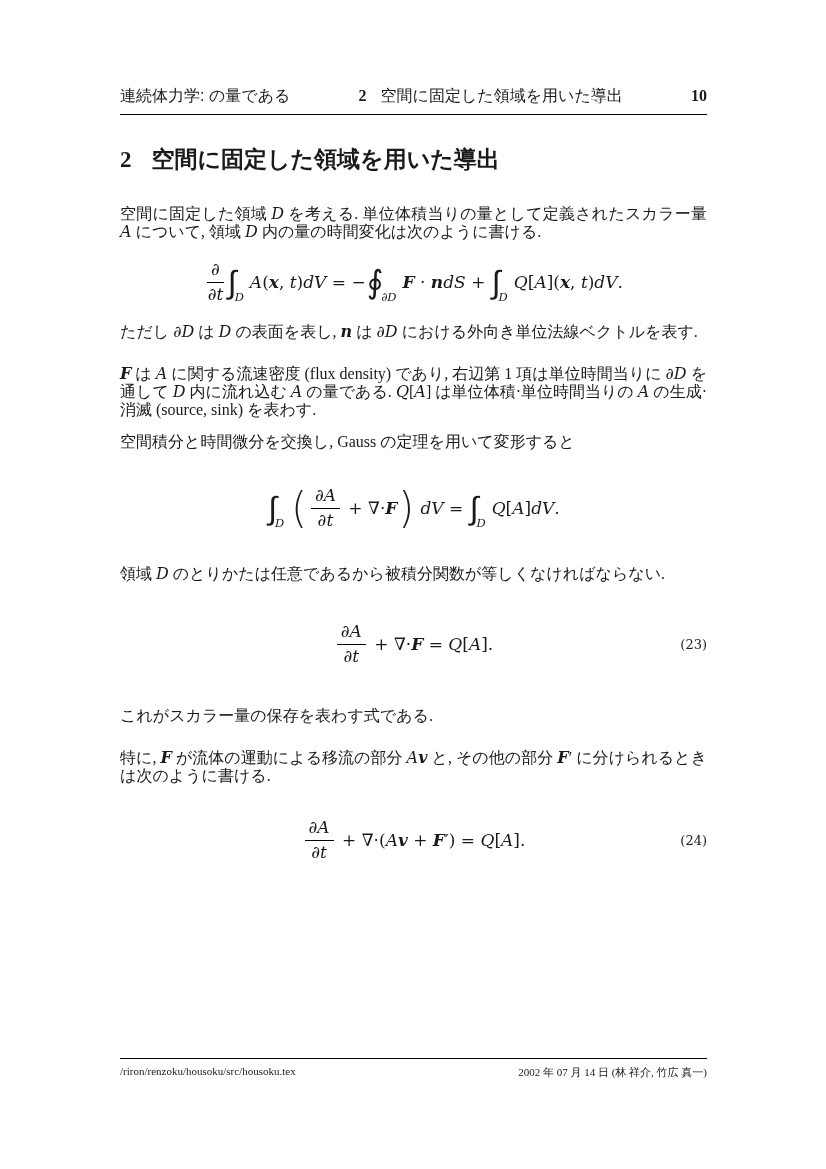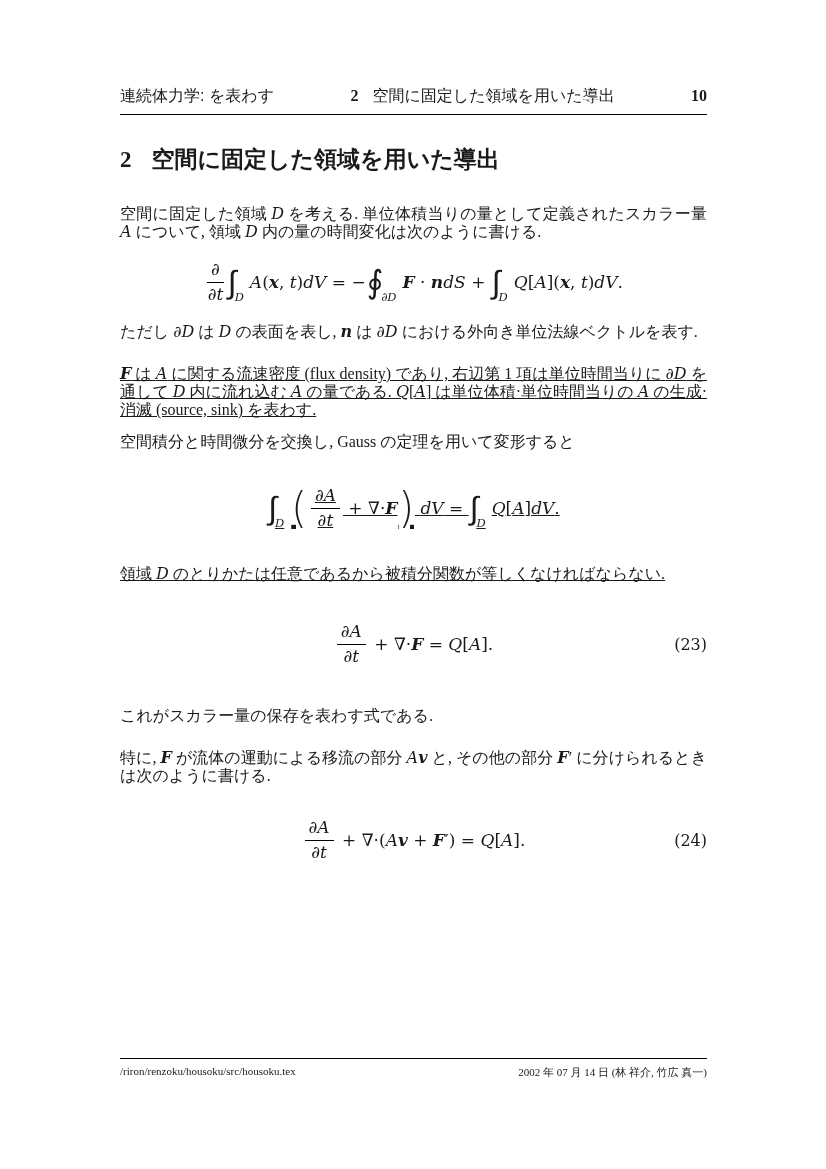--- a/index.html
+++ b/index.html
@@ -41,38 +41,38 @@
     font-family:"Liberation Sans","DejaVu Sans",sans-serif;
   }
   .subsection-heading .sec-num { font-family:"Liberation Serif","DejaVu Serif",serif; margin-right:16px; }
 
   
   .para {
     font-size:16px; line-height:18px;
     text-align:justify;
   }
   .mt-lg { margin-top:30px; }
-  .mt-md { margin-top:24px;text-decoration:underline; }
+  .mt-md { margin-top:24px; }
   .mt-sm { margin-top:14px; }
   .seg-var { font-style:italic; font-family:"DejaVu Serif",serif; }
   .seg-vec { font-style:italic; font-weight:bold; font-family:"DejaVu Serif",serif; }
 
   
   .equation {
     position:relative;
     display:flex; align-items:center; justify-content:center;
     font-size:17px;
     font-family:"DejaVu Serif","DejaVu Sans",serif;
   }
   .eq-h54 { min-height:54px; }
   .eq-h66 { min-height:66px; }
   .eq-body { display:inline-flex; align-items:center; white-space:pre; }
   .eq-tag {
     position:absolute; right:0; top:50%; transform:translateY(-50%);
-    font-size:16px; font-family:"DejaVu Serif",serif;
+    font-size:13px; font-family:"DejaVu Serif",serif;
   }
   .frac {
     display:inline-flex; flex-direction:column; align-items:center;
     vertical-align:middle; margin:0 3px; font-style:italic; line-height:1.15;
   }
   .frac .num { border-bottom:1px solid #000; padding:0 4px 2px 4px; }
   .frac .den { padding-top:2px; }
   .bigop { display:inline-flex; align-items:center; margin:0 1px; }
   .bigop-sym { font-size:32px; line-height:1; font-family:"DejaVu Sans",sans-serif; font-weight:200; }
   .bigop-sub {
@@ -92,21 +92,21 @@
     font-size:11px;
   }
 </style>
 </head>
 <body>
 
 <div class="page">
   <div class="content">
 
     <div class="running-header">
-      <span class="rh-left">連続体力学: を表わす</span>
+      <span class="rh-left">連続体力学: の量である</span>
       <span class="rh-center">
         <span class="rh-num">2</span><span>空間に固定した領域を用いた導出</span>
       </span>
       <span class="rh-page">10</span>
     </div>
 
     <div class="section-heading">
       <span class="sec-num">2</span><span>空間に固定した領域を用いた導出</span>
     </div>
 

